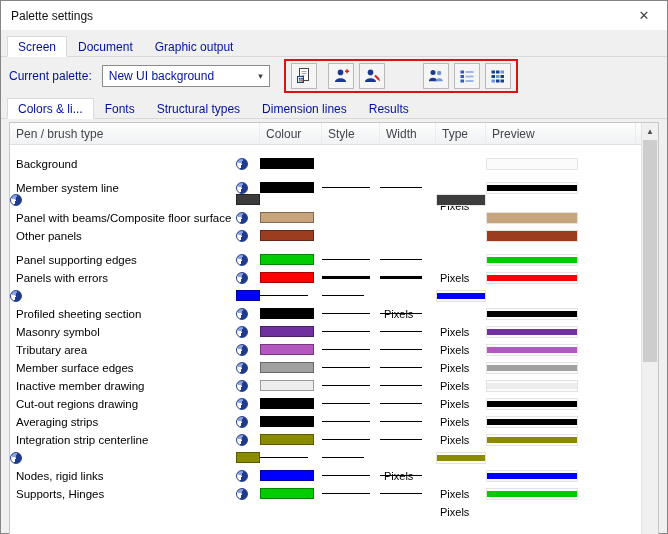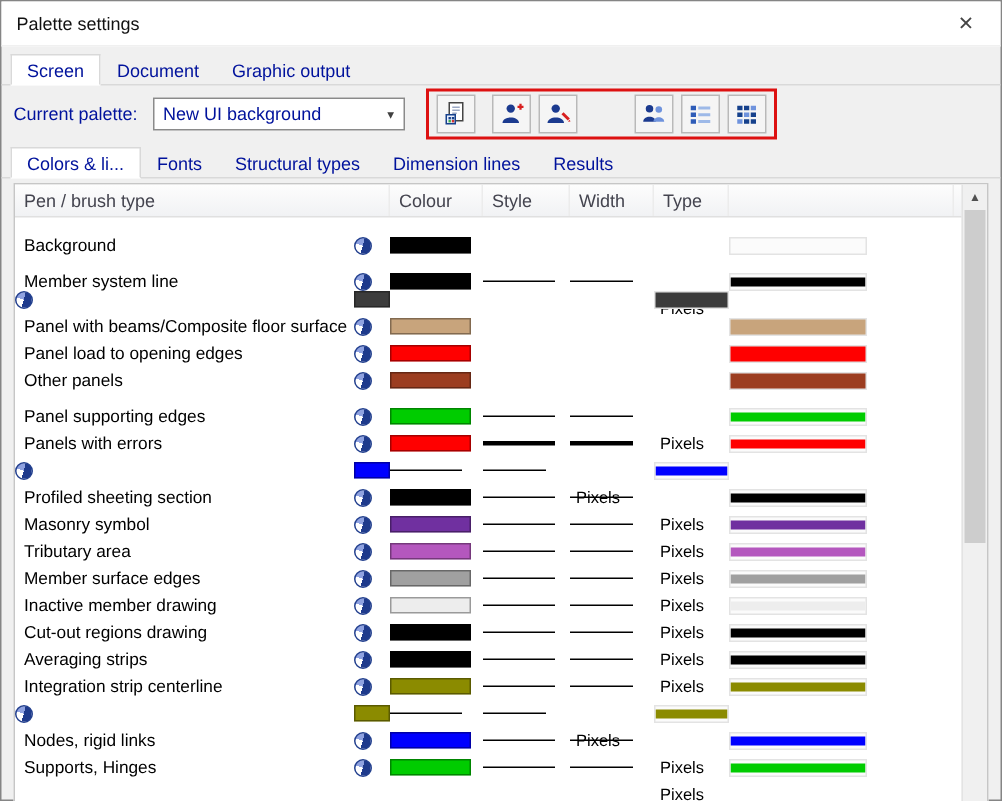--- a/index.html
+++ b/index.html
@@ -242,20 +242,21 @@
     <div class="tab">Results</div>
   </div>
 
   <div class="table-wrap">
     <div class="thead">
       <div>Pen / brush type</div>
       <div>Colour</div>
       <div>Style</div>
       <div>Width</div>
       <div>Type</div>
+      <div>Preview</div>
       <div></div>
     </div>
     <div class="tbody">
   <div class="trow">
     <div class="cell name">Background</div>
     <div class="cell">
       <span class="pie"></span>
     </div>
     <div class="cell">
       <span class="swatch" style="background: rgb(0, 0, 0);"></span>
@@ -336,42 +337,20 @@
     </div>
     <div class="cell type"></div>
     <div class="cell">
       <span class="preview" style="background: rgb(200, 164, 124);">
         
       </span>
     </div>
     <div class="cell"></div>
   </div>
 
-  <div class="trow">
-    <div class="cell name">Panel load to opening edges</div>
-    <div class="cell">
-      <span class="pie"></span>
-    </div>
-    <div class="cell">
-      <span class="swatch" style="background: rgb(255, 0, 0);"></span>
-    </div>
-    <div class="cell">
-      
-    </div>
-    <div class="cell">
-      
-    </div>
-    <div class="cell type"></div>
-    <div class="cell">
-      <span class="preview" style="background: rgb(255, 0, 0);">
-        
-      </span>
-    </div>
-    <div class="cell"></div>
-  </div>
 
   <div class="trow">
     <div class="cell name">Other panels</div>
     <div class="cell">
       <span class="pie"></span>
     </div>
     <div class="cell">
       <span class="swatch" style="background: rgb(156, 61, 32);"></span>
     </div>
     <div class="cell">

